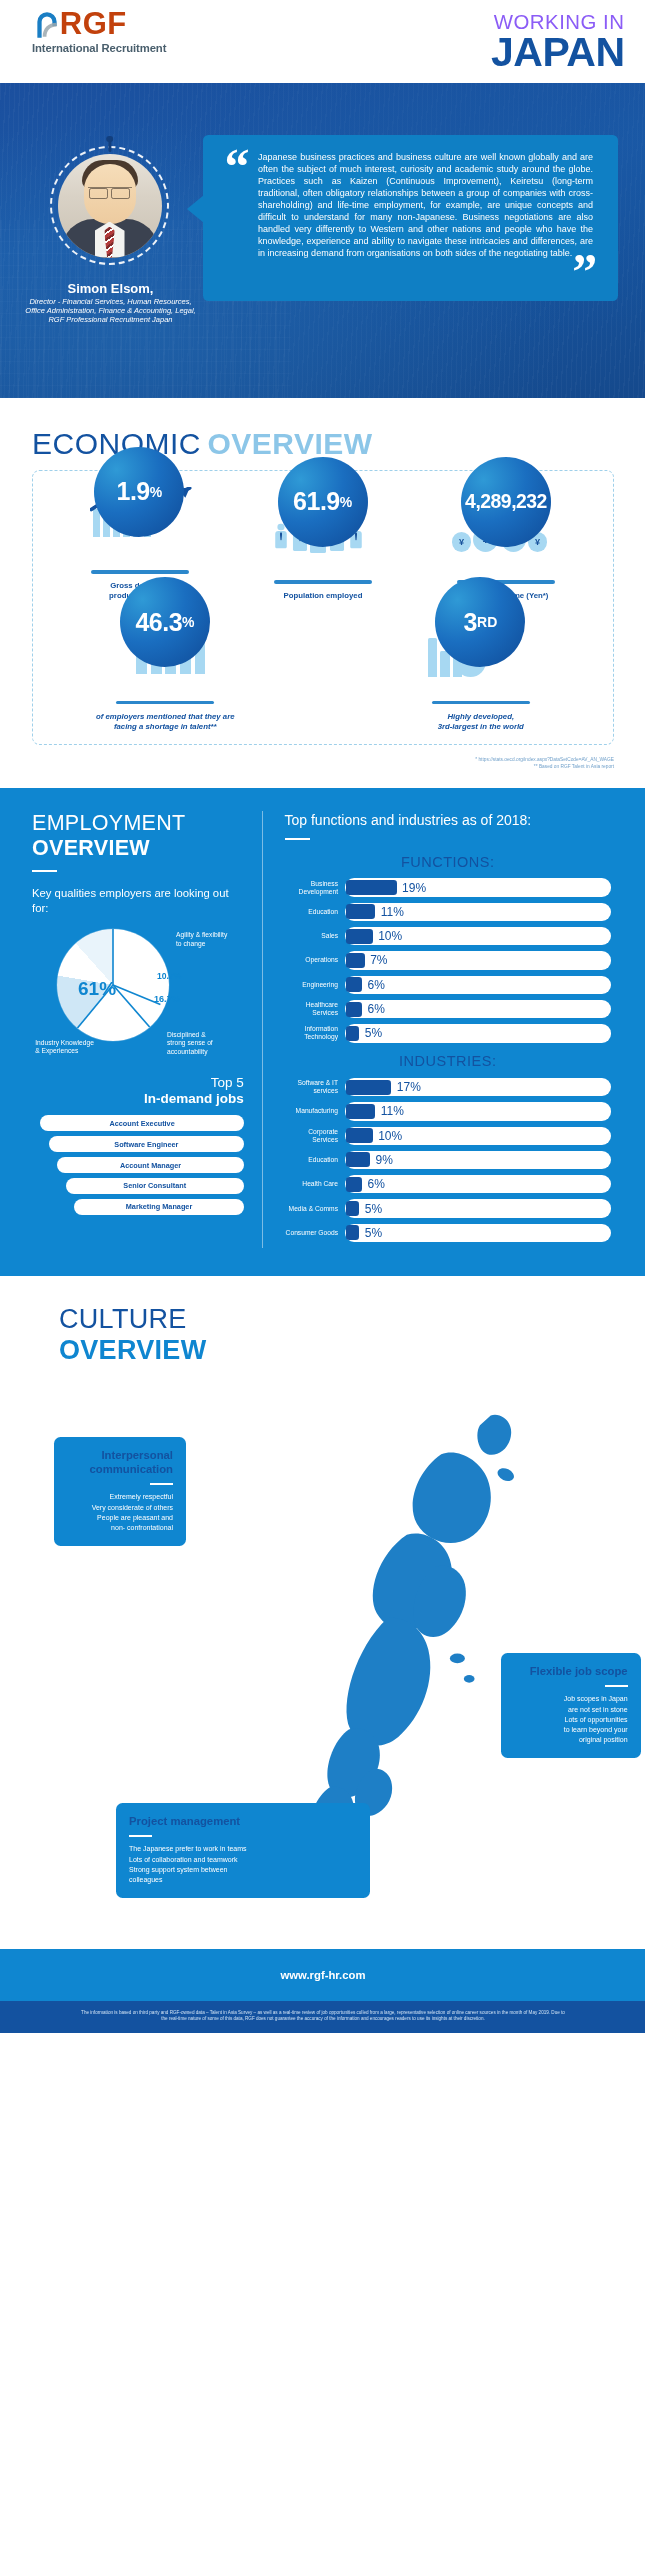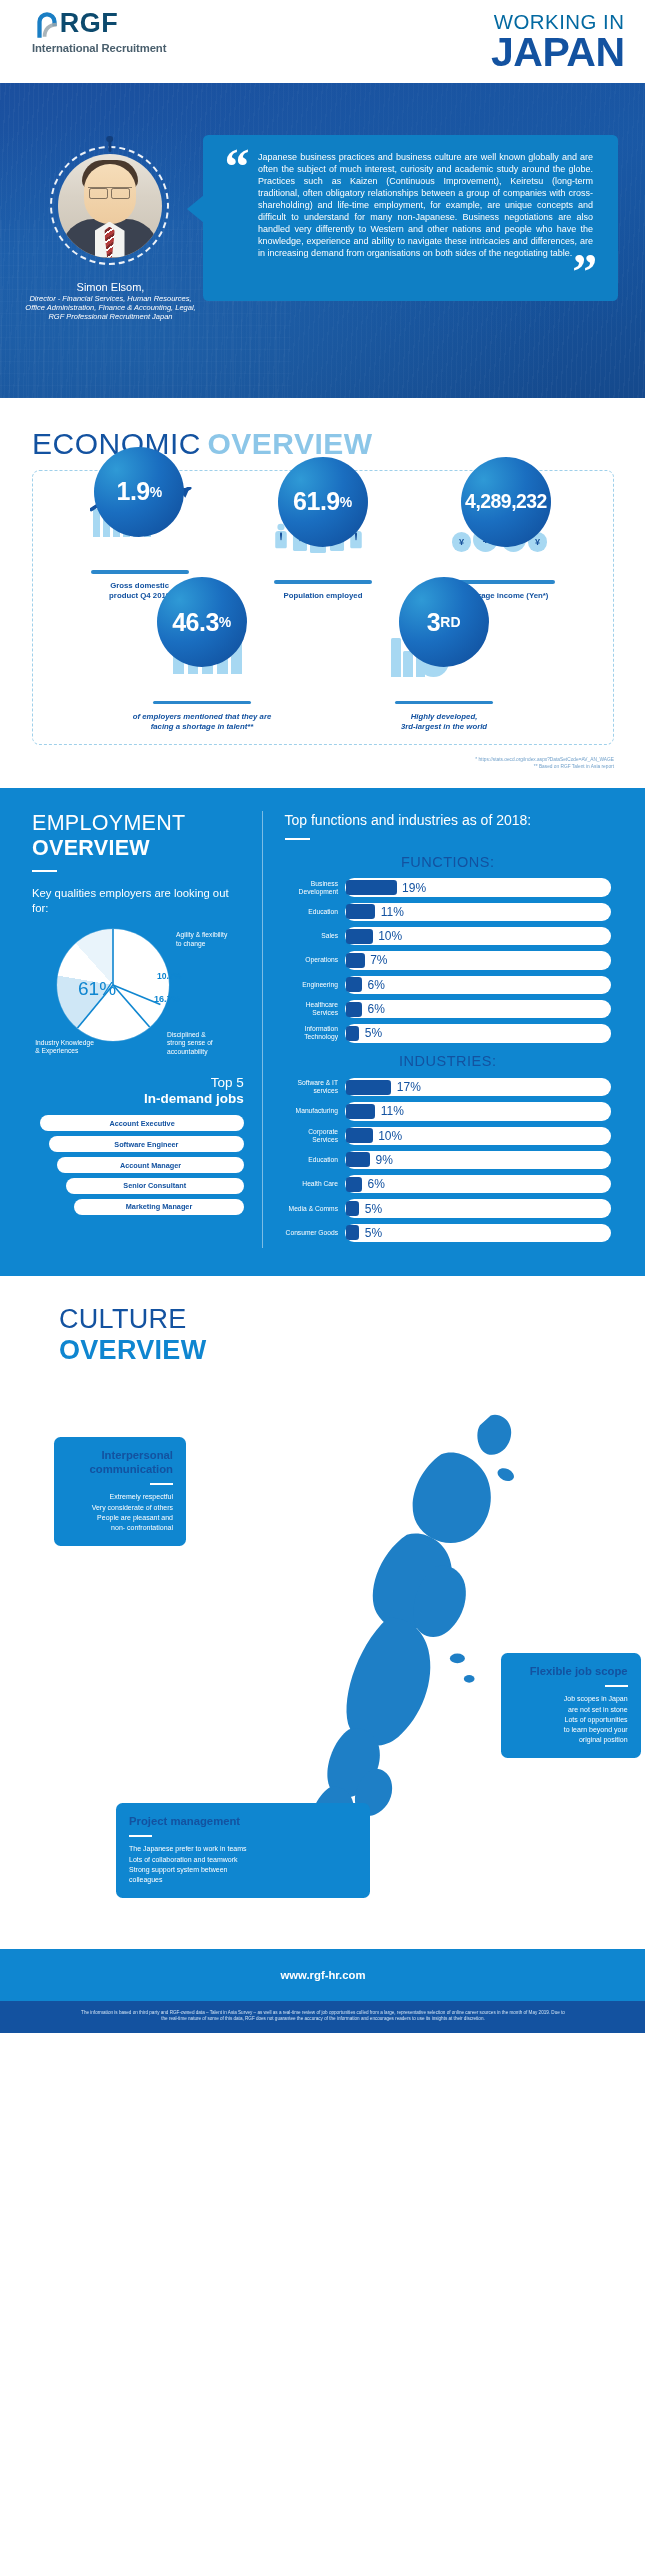--- a/index.html
+++ b/index.html
@@ -18,30 +18,30 @@
     background: #ffffff;
     padding: 9.7px 21.5px 0 32px;
     display: flex;
     justify-content: space-between;
     align-items: flex-start;
   }
   .logo-block { display: flex; flex-direction: column; }
   .logo-row { display: flex; align-items: flex-start; }
   .logo-mark { width: 30px; height: 30px; position: relative; }
   .logo-word {
-    font-size: 27px; font-weight: bold; color: #0c4a6e;
+    font-size: 31px; font-weight: bold; color: #c2410c;
     letter-spacing: 0.5px; line-height: 27px; margin-left: -2.2px;
   }
   .logo-sub {
     font-size: 11.3px; font-weight: bold; color: #4a5f6d;
     margin-top: 2.2px; letter-spacing: -0.1px;
   }
   .title-block { text-align: right; padding-top: 2.2px; }
   .title-top {
-    font-size: 20.4px; color: #0369a1; letter-spacing: 0.5px;
+    font-size: 20.4px; color: #8b5cf6; letter-spacing: 0.5px;
     font-weight: normal; line-height: 21.5px;
   }
   .title-main {
     font-size: 41px; font-weight: bold; color: #1352a0;
     letter-spacing: -0.5px; line-height: 40px; margin-top: -1.1px;
   }
 
   
   .hero {
     position: relative; height: 315px; overflow: hidden;
@@ -115,21 +115,21 @@
     position:absolute; left:50%; bottom:0; width:10.8px; height:31px;
     transform:translateX(-50%);
     background: repeating-linear-gradient(-35deg,#b23c3c 0 3.2px,#ffffff 3.2px 4.8px,#7f2a2a 4.8px 7px);
     clip-path: polygon(50% 0, 100% 14%, 72% 100%, 28% 100%, 0 14%);
   }
 
   .author {
     position: absolute; left: 21.5px; top: 198px; width: 178px;
     text-align: center; color: #ffffff;
   }
-  .author-name { font-size: 11px; font-weight: normal; margin-bottom: 1.1px; }
+  .author-name { font-size: 13px; font-weight: bold; margin-bottom: 1.1px; }
   .author-role { font-size: 7.5px; font-style: italic; line-height: 9.1px; }
 
   .quote-card {
     position: absolute; left: 203px; top: 52px; width: 415px;
     background: #0f7fc4; border-radius: 5.4px;
     padding: 16px 25px 18.3px 21.5px; color: #ffffff;
   }
   .quote-card::before {
     content: ""; position: absolute; left: -16px; top: 60px;
     border-top: 14px solid transparent; border-bottom: 14px solid transparent;
@@ -152,21 +152,21 @@
   .econ { background: #ffffff; padding: 29px 32px 18.3px; }
   .econ-title { font-size: 30px; letter-spacing: 0.5px; margin-bottom: 4.3px; }
   .econ-title .t1 { color: #1352a0; font-weight: normal; }
   .econ-title .t2 { color: #8cc6e8; font-weight: bold; margin-left: 6.5px; }
 
   .dashbox {
     border: 1.6px dashed #9fd0ea; border-radius: 7.5px;
     padding: 16px 15px 12px; margin-top: 8.6px;
   }
   .stat-row { display: flex; justify-content: space-around; align-items: flex-end; }
-  .stat-row.second { margin-top: 16px; justify-content: center; gap: 81px; }
+  .stat-row.second { margin-top: 16px; gap: 81px; }
   .stat {
     width: 161px; display: flex; flex-direction: column; align-items: center;
   }
   .stat-art { height: 81px; width: 124px; position: relative; }
   .bubble {
     width: 90px; height: 90px; border-radius: 50%;
     background: radial-gradient(circle at 25% 25%, #2f9ad6 0%, #1a6ec0 45%, #0f4a97 100%);
     display: flex; align-items: center; justify-content: center;
     color: #ffffff; position: relative; margin-top: -40px;
   }
@@ -228,21 +228,21 @@
     border-radius: 50%;
     background: conic-gradient(from 0deg,
       #ffffff 0deg 219.6deg,
       #cfe7f6 219.6deg 279.7deg,
       #ffffff 279.7deg 318.2deg,
       #e9f4fb 318.2deg 360deg);
     box-shadow: 0 0 0 0.5px rgba(255,255,255,.25);
   }
   .pie-sep { position:absolute; inset:0; border-radius:50%; }
   .pie-61 {
-    position:absolute; left: 46px; top: 52px; font-size: 19px; font-weight: normal; color:#0f86d0;
+    position:absolute; left: 46px; top: 52px; font-size: 19px; font-weight: bold; color:#0f86d0;
   }
   .pie-107 { position:absolute; left: 125px; top: 45px; font-size: 8.6px; font-weight:bold; color:#0f86d0; }
   .pie-167 { position:absolute; left: 122px; top: 68px; font-size: 9.1px; font-weight:bold; color:#0f86d0; }
   .cal-agil { position:absolute; left: 144px; top: 5.4px; font-size: 6.7px; line-height: 8.6px; color:#ffffff; }
   .cal-disc { position:absolute; left: 135px; top: 105px; font-size: 6.7px; line-height: 8.6px; color:#ffffff; }
   .cal-ind  { position:absolute; left: 3.2px; top: 113px; font-size: 6.7px; line-height: 8.6px; color:#ffffff; }
 
   .top5-h { font-size: 13.5px; line-height: 16.7px; text-align: right; margin: 14px 0 7.5px; }
   .top5-h .b { font-weight: bold; }
   .joblist { display:flex; flex-direction: column; gap: 4.8px; align-items: flex-end; }

